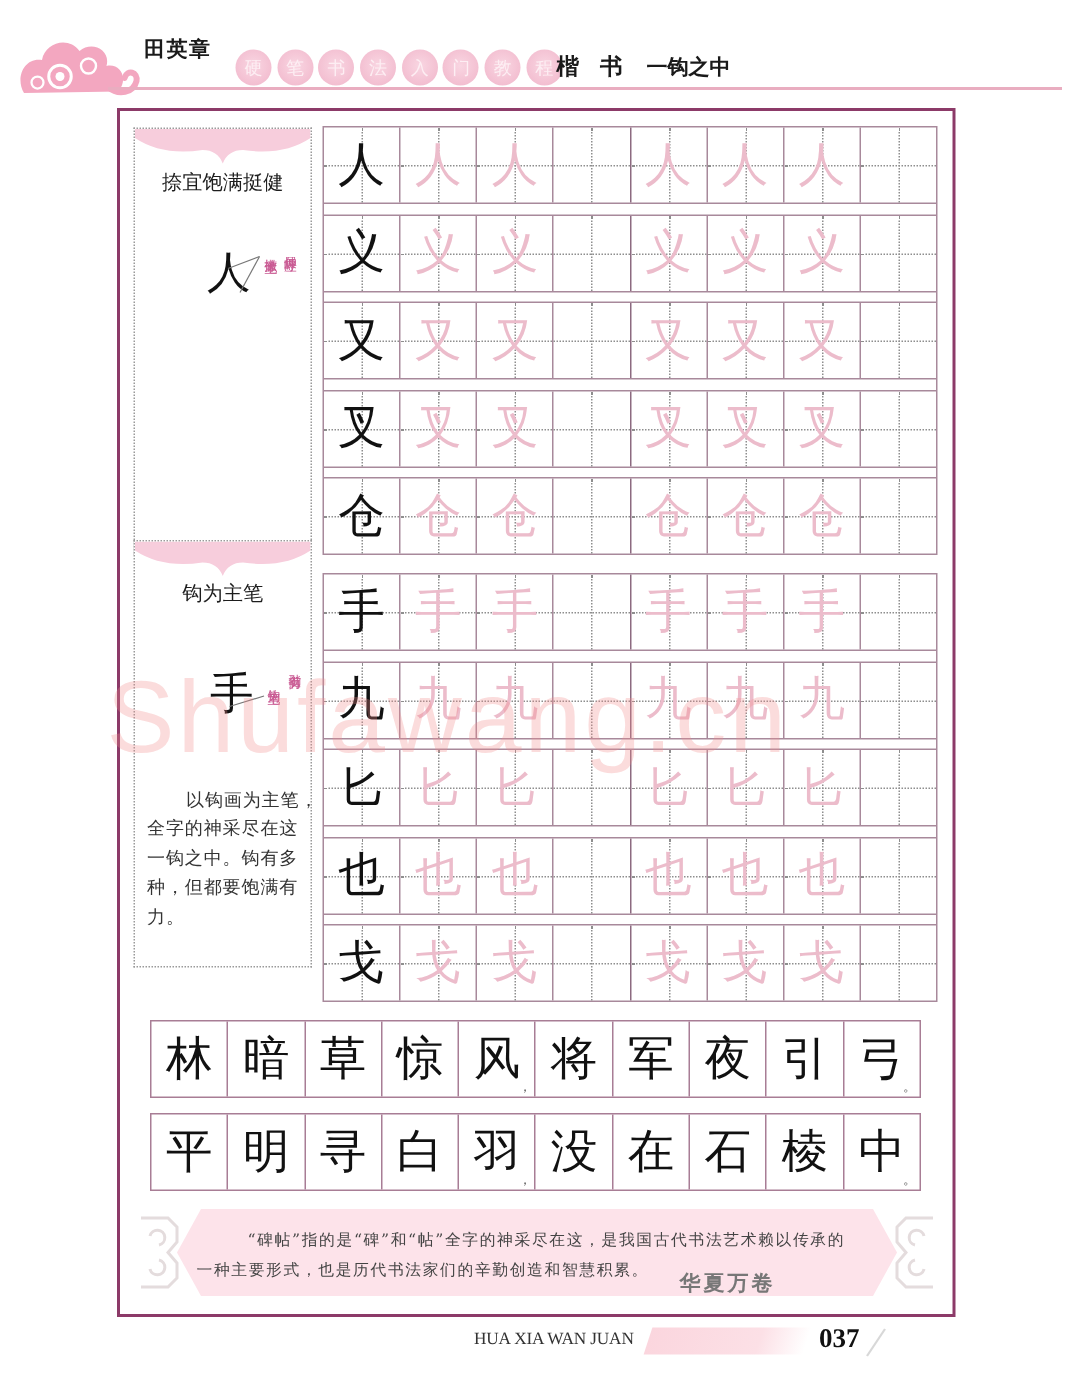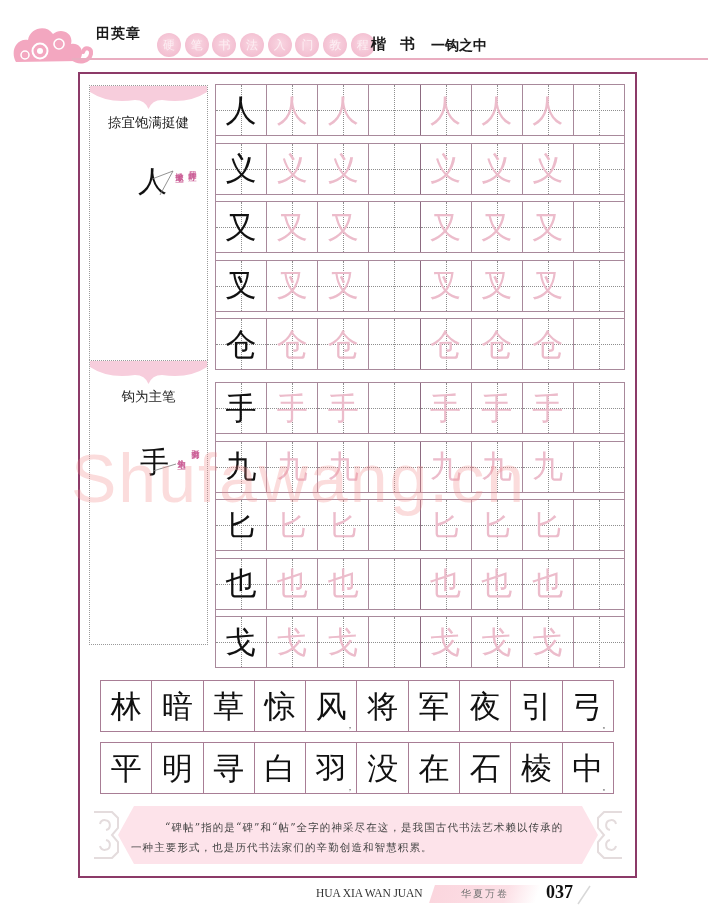--- a/index.html
+++ b/index.html
@@ -62,21 +62,21 @@
   .pc .mark { position: absolute; right: 2px; bottom: 1px; font-size: 9px; line-height: 9px; color: #555; }
 
   
   .note { position: absolute; left: 88px; top: 804px; width: 540px; height: 62px; }
   .note-line { position: absolute; font-size: 10.5px; line-height: 14px; letter-spacing: 1.1px; color: #444; white-space: nowrap; }
 
   
   .foot-en { position: absolute; left: 316px; top: 886px; font-family: Liberation Serif, serif; font-size: 11.5px; line-height: 14px; color: #333; letter-spacing: -0.1px; }
   .foot-box { position: absolute; left: 432px; top: 885px; width: 106px; height: 18px; transform: skewX(-18deg);
               background: linear-gradient(90deg, #fbd6de 0%, #fce0e6 70%, #fff 100%); }
-  .foot-cn { position: absolute; left: 432px; top: 887px; width: 106px; text-align: center; font-size: 10px; line-height: 14px; letter-spacing: 2px; color: #777; }
+  .foot-cn { position: absolute; left: 432px; top: 849px; width: 106px; text-align: center; font-size: 14px; line-height: 14px; letter-spacing: 2px; color: #777; font-weight: bold; }
   .foot-page { position: absolute; left: 546px; top: 881px; font-family: "Liberation Serif", serif; font-weight: bold; font-size: 18px; line-height: 22px; color: #111; }
   .foot-slash { position: absolute; left: 574px; top: 884px; }
 </style>
 </head>
 <body>
 
 <svg class="cloud" width="90" height="44" viewBox="0 0 90 44">
   <path d="M4,40 C-2,30 4,16 16,18 C18,6 34,2 41,12 C49,5 62,11 59,22 C68,20 74,30 67,39 Z" fill="#f3a7c0"></path>
   <circle cx="28" cy="29" r="7.5" fill="none" stroke="#fff" stroke-width="2"></circle>
   <circle cx="28" cy="29" r="3" fill="#fff"></circle>
@@ -120,20 +120,27 @@
   <svg class="panel-banner" width="117" height="26" viewBox="0 0 117 26">
     <path d="M0,0 H117 V6 Q99,18 72,14 Q62,14 58.5,23 Q55,14 45,14 Q18,18 0,6 Z" fill="#f7cddc"></path>
   </svg>
   <div class="panel-title" style="top:26px">钩为主笔</div>
   <div class="diag-char" style="left:50px;top:86px">手</div>
   <svg class="diag-lines" width="117" height="140">
     <line x1="63" y1="110" x2="86" y2="103" stroke="#777" stroke-width="0.8"></line>
   </svg>
   <div class="vnote" style="left:101px;top:82px">劲挺有力</div>
   <div class="vnote" style="left:87px;top:92px">钩为主笔</div>
+  <div class="para" style="top:163px">
+    <div class="indent">以钩画为主笔，</div>
+    <div>全字的神采尽在这</div>
+    <div>一钩之中。钩有多</div>
+    <div>种，但都要饱满有</div>
+    <div>力。</div>
+  </div>
 </div>
 
 <div class="grid" style="top:84px">
   <div class="grow" style="top:0px">
     <div class="c">
         <span class="model">人</span>
       </div>
     <div class="c">
         <span class="trace">人</span>
       </div>

